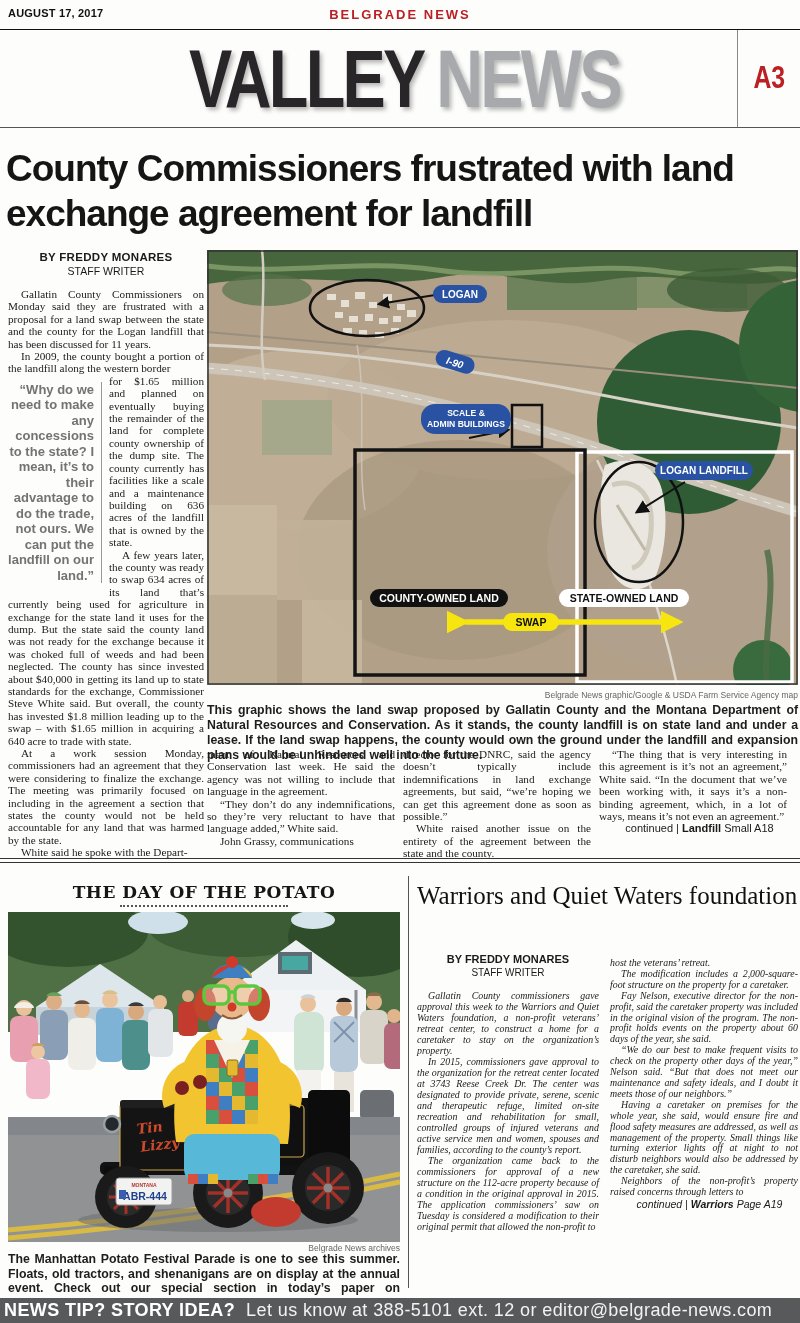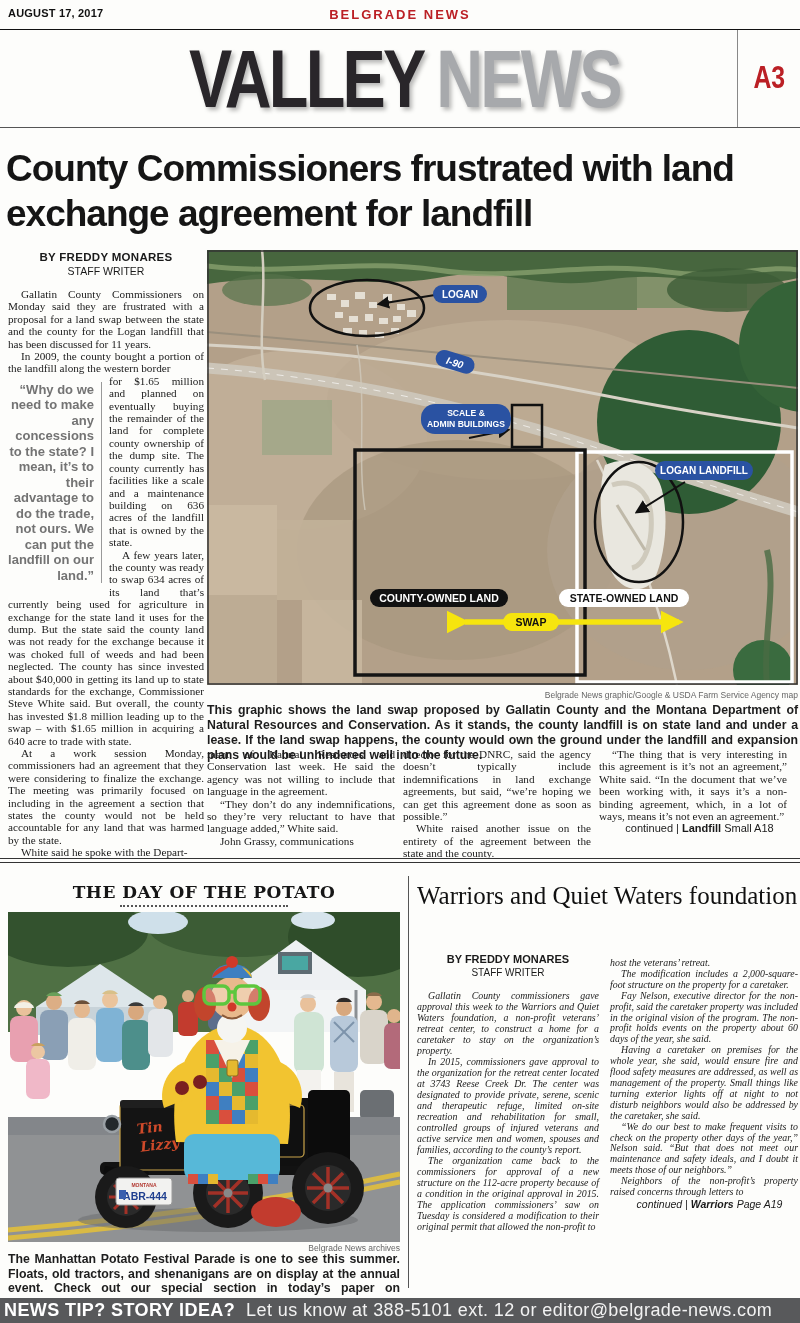--- a/index.html
+++ b/index.html
@@ -466,22 +466,22 @@
   <div class="w-staff">STAFF WRITER</div>
   <div class="wcolA">
     <p>Gallatin County commissioners gave approval this week to the Warriors and Quiet Waters foundation, a non-profit veterans’ retreat center, to construct a home for a caretaker to stay on the organization’s property.</p>
     <p>In 2015, commissioners gave approval to the organization for the retreat center located at 3743 Reese Creek Dr. The center was designated to provide private, serene, scenic and therapeutic refuge, limited on-site recreation and rehabilitation for small, controlled groups of injured veterans and active service men and women, spouses and families, according to the county’s report.</p>
     <p>The organization came back to the commissioners for approval of a new structure on the 112-acre property because of a condition in the original approval in 2015. The application commissioners’ saw on Tuesday is considered a modification to their original permit that allowed the non-profit to</p>
   </div>
   <div class="wcolB">
     <p class="noindent">host the veterans’ retreat.</p>
     <p>The modification includes a 2,000-square-foot structure on the property for a caretaker.</p>
     <p>Fay Nelson, executive director for the non-profit, said the caretaker property was included in the original vision of the program. The non-profit holds events on the property about 60 days of the year, she said.</p>
+    <p>“We do our best to make frequent visits to check on the property other days of the year,” Nelson said. “But that does not meet our maintenance and safety ideals, and I doubt it meets those of our neighbors.”</p>
     <p>Having a caretaker on premises for the whole year, she said, would ensure fire and flood safety measures are addressed, as well as management of the property. Small things like turning exterior lights off at night to not disturb neighbors would also be addressed by the caretaker, she said.</p>
-    <p>“We do our best to make frequent visits to check on the property other days of the year,” Nelson said. “But that does not meet our maintenance and safety ideals, and I doubt it meets those of our neighbors.”</p>
     <p>Neighbors of the non-profit’s property raised concerns through letters to</p>
     <p class="w-continued"><span>continued | </span><b>Warriors</b><span>  Page A19</span></p>
   </div>
 
   <div class="footerbar">
     <span class="f-bold">NEWS TIP? STORY IDEA?</span>
     <span class="f-reg">Let us know at 388-5101 ext. 12 or editor@belgrade-news.com</span>
   </div>
 
 </div>

